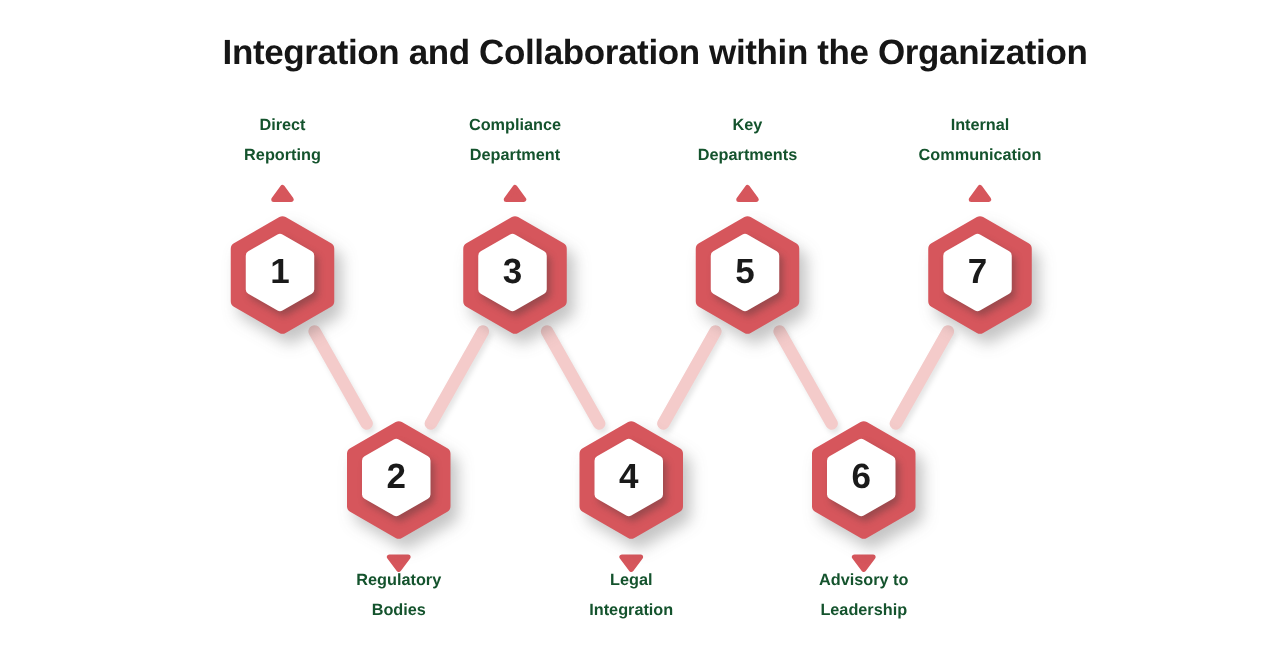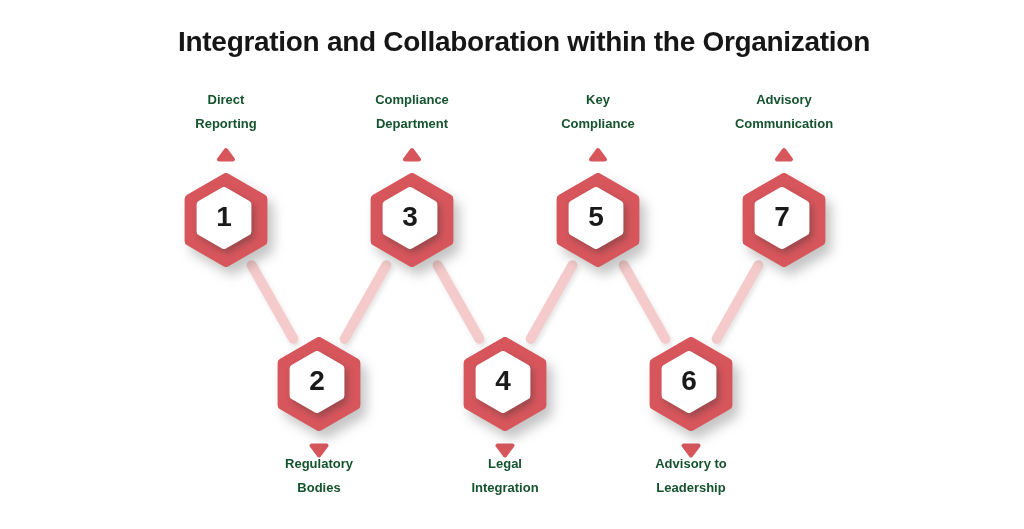--- a/index.html
+++ b/index.html
@@ -148,34 +148,34 @@
         <div class="node-label below">Legal
 Integration</div>
       </div>
       <div class="node" style="left: 598px; top: 220px;">
         <svg class="hex-svg" width="140" height="150" viewBox="-70 -75 140 150">
           <polygon class="hex-outer" points="0,-42 36.4,-21 36.4,21 0,42 -36.4,21 -36.4,-21"></polygon>
           <polygon class="hex-inner" points="0,-27 23.4,-13.5 23.4,13.5 0,27 -23.4,13.5 -23.4,-13.5" transform="translate(-2,-2)"></polygon>
         </svg>
         <div class="hex-number">5</div>
         <div class="node-label above">Key
-Compliance</div>
+Departments</div>
       </div>
       <div class="node" style="left: 691px; top: 384px;">
         <svg class="hex-svg" width="140" height="150" viewBox="-70 -75 140 150">
           <polygon class="hex-outer" points="0,-42 36.4,-21 36.4,21 0,42 -36.4,21 -36.4,-21"></polygon>
           <polygon class="hex-inner" points="0,-27 23.4,-13.5 23.4,13.5 0,27 -23.4,13.5 -23.4,-13.5" transform="translate(-2,-2)"></polygon>
         </svg>
         <div class="hex-number">6</div>
         <div class="node-label below">Advisory to
 Leadership</div>
       </div>
       <div class="node" style="left: 784px; top: 220px;">
         <svg class="hex-svg" width="140" height="150" viewBox="-70 -75 140 150">
           <polygon class="hex-outer" points="0,-42 36.4,-21 36.4,21 0,42 -36.4,21 -36.4,-21"></polygon>
           <polygon class="hex-inner" points="0,-27 23.4,-13.5 23.4,13.5 0,27 -23.4,13.5 -23.4,-13.5" transform="translate(-2,-2)"></polygon>
         </svg>
         <div class="hex-number">7</div>
-        <div class="node-label above">Advisory
+        <div class="node-label above">Internal
 Communication</div>
       </div>
     </div>
 </div>
 
 </body></html>

